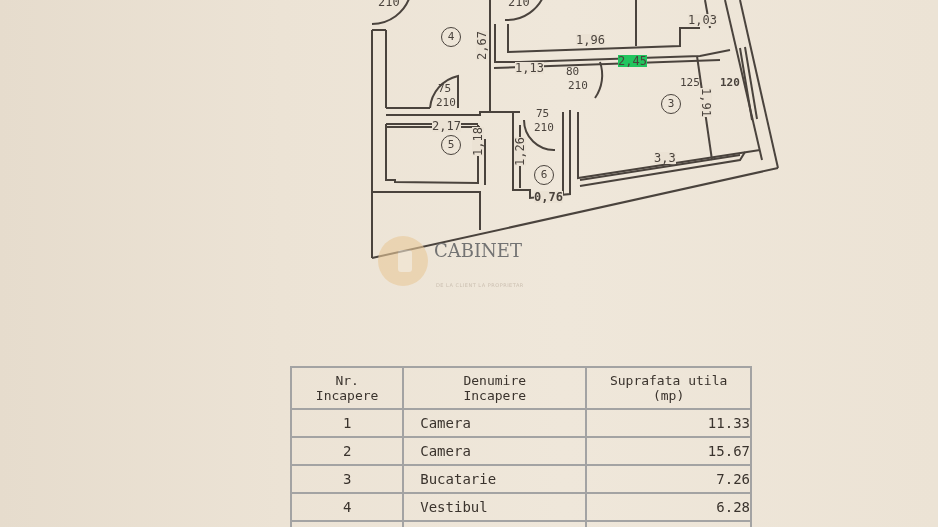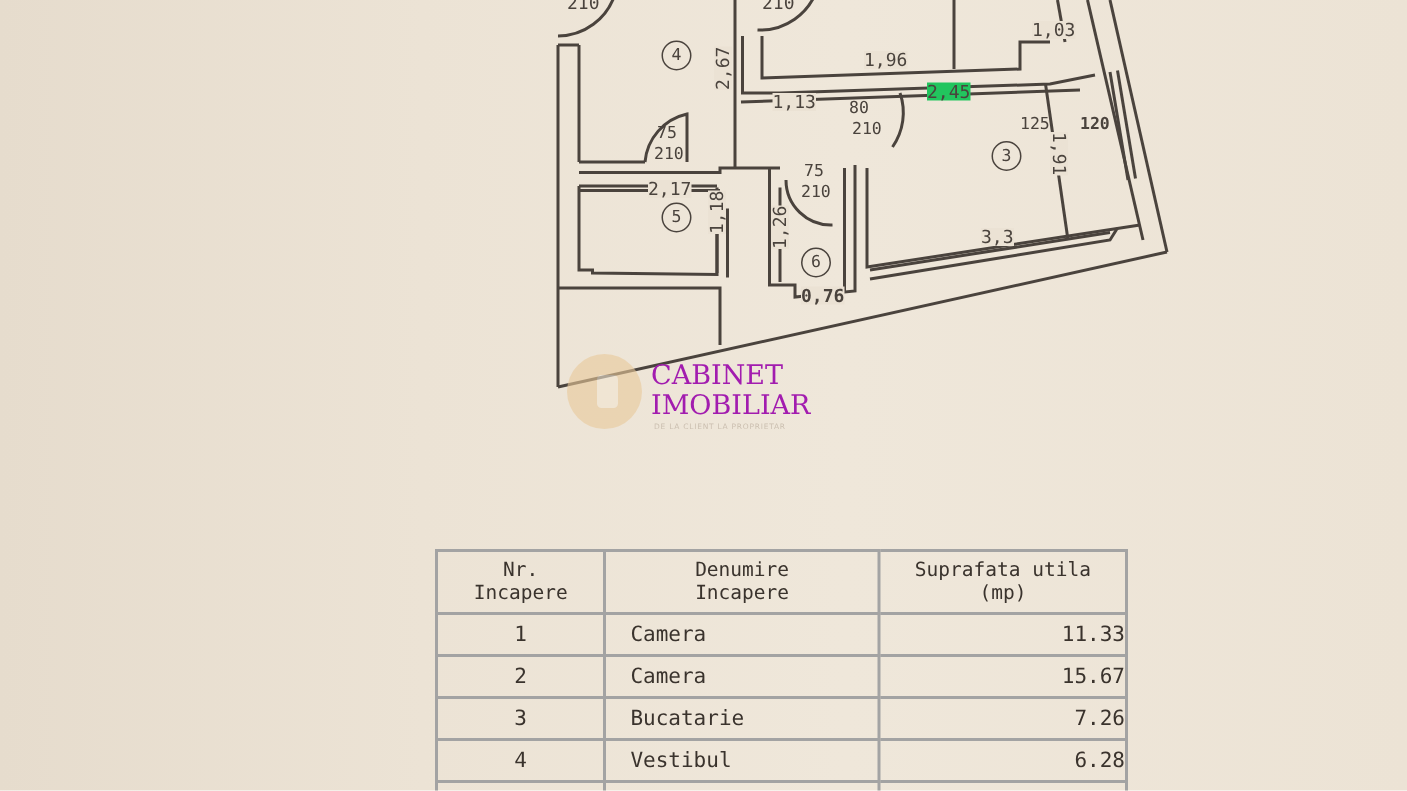--- a/index.html
+++ b/index.html
@@ -11,21 +11,21 @@
   }
   .plan { position:absolute; left:0; top:0; width:886px; height:300px; }
   .plan svg { position:absolute; left:0; top:0; }
   .lbl { position:absolute; font-family:"DejaVu Sans Mono", monospace; font-size:12px; color:#4a433d; white-space:nowrap; line-height:1; }
   .lbl.v { transform: rotate(-90deg); transform-origin: left top; }
   .lbl.v2 { transform: rotate(90deg); transform-origin: left top; }
   .circle { position:absolute; width:18px; height:18px; border:1.5px solid #4a433d; border-radius:50%; font-size:11px; text-align:center; line-height:18px; color:#4a433d; }
   .watermark { position:absolute; left:378px; top:236px; width:200px; height:60px; }
   .wm-logo { position:absolute; left:0; top:0; width:50px; height:50px; border-radius:50%; background:#e9c99a; opacity:0.6; }
   .wm-logo::after { content:""; position:absolute; left:20px; top:14px; width:14px; height:22px; background:#f2e6d2; border-radius:3px; }
-  .wm-t1, .wm-t2 { position:absolute; font-family:"DejaVu Serif", serif; color:#a21caf; letter-spacing:0px; }
+  .wm-t1, .wm-t2 { position:absolute; font-family:"DejaVu Serif", serif; color:#737373; letter-spacing:0px; }
   .wm-t1 { left:56px; top:4px; font-size:18px; }
   .wm-t2 { left:56px; top:24px; font-size:18px; }
   .wm-t3 { position:absolute; left:58px; top:46px; font-size:5px; color:#cbbfb0; font-family:"DejaVu Sans", sans-serif; letter-spacing:0.5px; }
   table.rooms {
     position:absolute; left:290px; top:366px; width:462px;
     border-collapse:collapse; font-family:"DejaVu Sans Mono", monospace; color:#3a332d;
   }
   table.rooms th, table.rooms td { border:2px solid #a3a3a3; padding:0; font-weight:normal; }
   table.rooms th { height:40px; font-size:13px; line-height:15px; text-align:center; vertical-align:middle; }
   table.rooms td { height:26px; font-size:14px; }
@@ -120,21 +120,20 @@
   <span class="lbl v" style="left:472px;top:156px;background:#ebe2d4;">1,18</span>
   <span class="lbl v" style="left:514px;top:166px;background:#ebe2d4;">1,26</span>
   <span class="lbl" style="left:534px;top:191px;background:#ebe2d4;font-weight:bold;">0,76</span>
   <span class="lbl v2" style="left:712px;top:88px;background:#ebe2d4;">1,91</span>
   <span class="lbl" style="left:654px;top:152px;background:#ebe2d4;">3,3</span>
 </div>
 
 <div class="watermark">
   <div class="wm-logo"></div>
   <div class="wm-t1">CABINET</div>
-  <div class="wm-t2">IMOBILIAR</div>
   <div class="wm-t3">DE LA CLIENT LA PROPRIETAR</div>
 </div>
 
 <table class="rooms">
   <thead>
     <tr>
       <th class="c1">
         <div>Nr.</div>
         <div>Incapere</div>
       </th>

